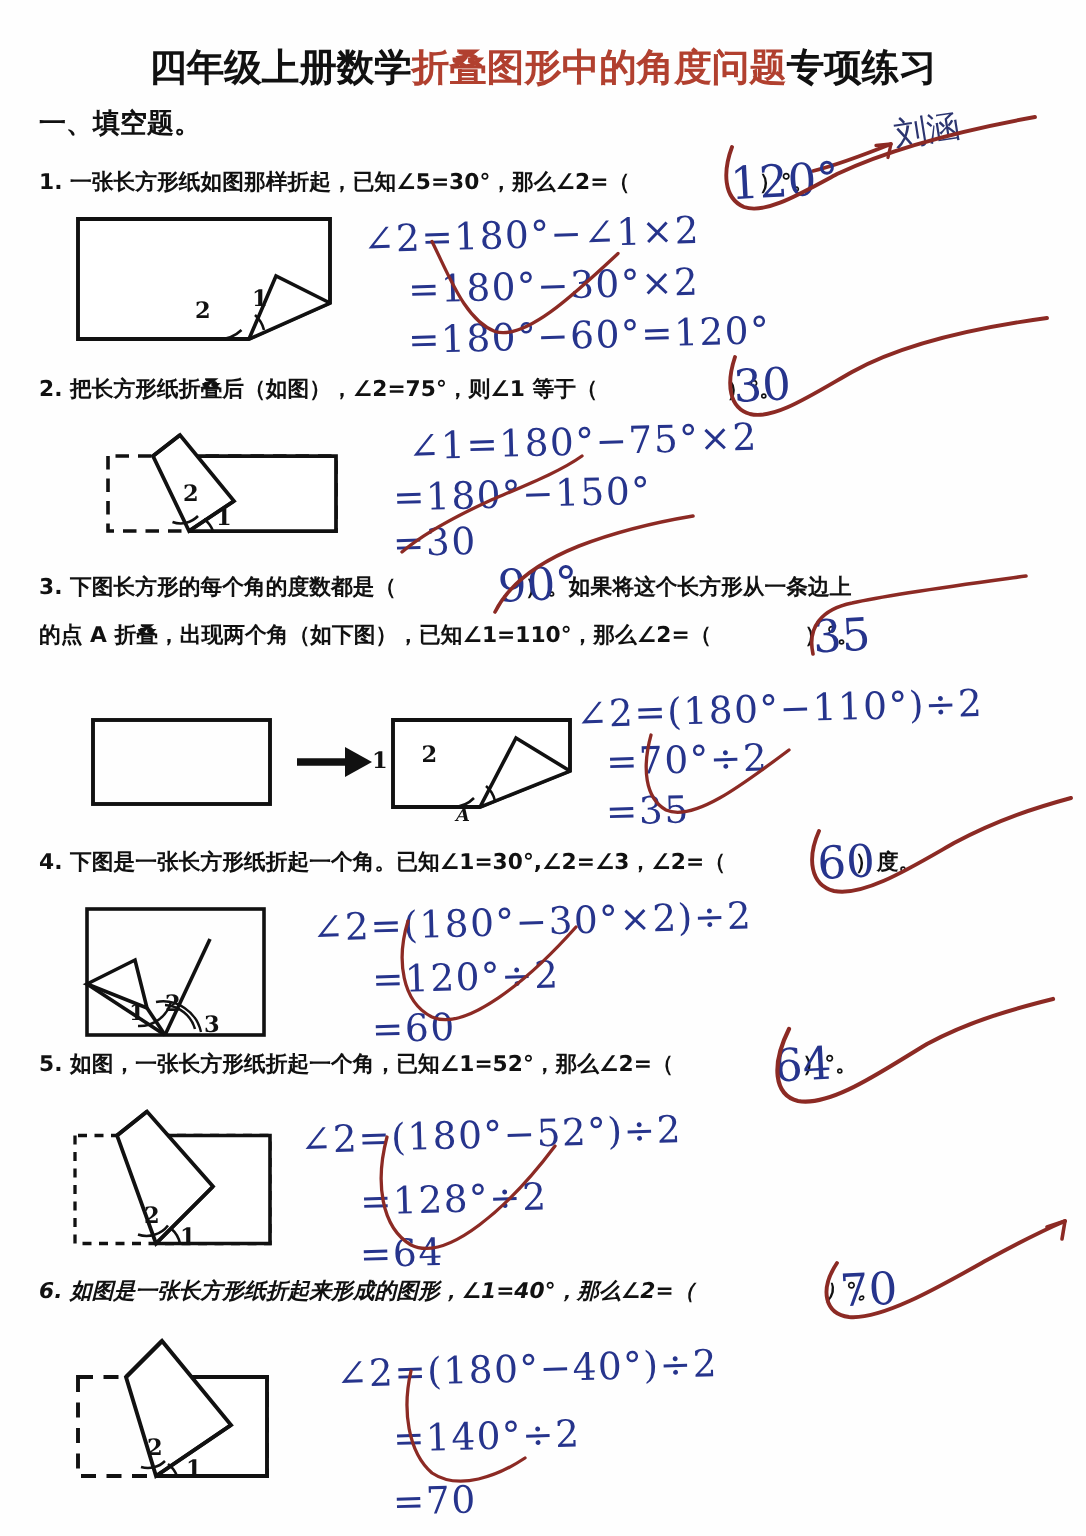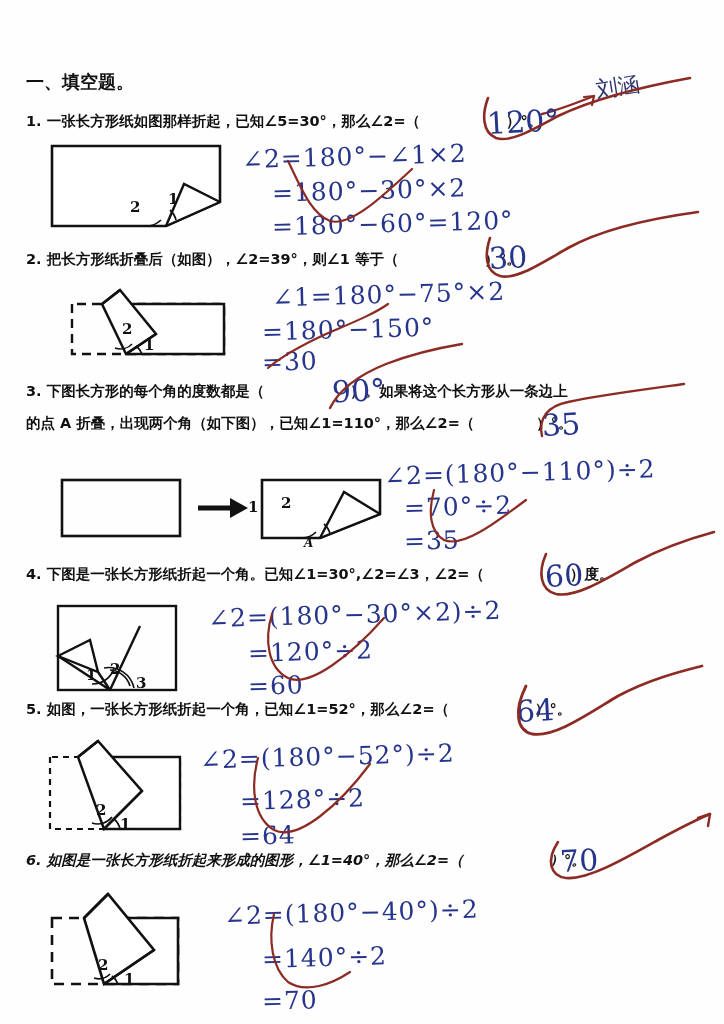--- a/index.html
+++ b/index.html
@@ -96,20 +96,23 @@
     font-size: 15px;
     color: #111;
   }
   .figlbl.it { font-style: italic; font-size: 12px; }
 </style>
 </head>
 <body>
 
 <div class="page">
 
+  <div class="title">
+    <span>四年级上册数学</span><span class="hl">折叠图形中的角度问题</span><span>专项练习</span>
+  </div>
 
   <div class="section-head">一、填空题。</div>
 
   <div class="signature" style="left:596px; top:72px;">刘涵</div>
 
   <svg class="mark" style="left:540px; top:92px;" width="70" height="26" viewBox="0 0 70 26">
     <path d="M2 22 C 18 18, 34 12, 54 4" stroke="#8c2a24" stroke-width="2.4" fill="none" stroke-linecap="round"></path>
     <path d="M54 4 L 44 5 M54 4 L 52 13" stroke="#8c2a24" stroke-width="2.2" fill="none" stroke-linecap="round"></path>
   </svg>
 
@@ -136,21 +139,21 @@
 
   <div class="hand" style="left:242px; top:142px;">∠2=180°−∠1×2</div>
   <div class="hand" style="left:272px; top:176px;">=180°−30°×2</div>
   <div class="hand" style="left:272px; top:209px;">=180°−60°=120°</div>
   <svg class="mark" style="left:278px; top:155px;" width="200" height="80" viewBox="0 0 200 80">
     <path d="M10 6 C 22 30, 32 58, 52 66 C 72 72, 104 42, 134 14" stroke="#8c2a24" stroke-width="2.2" fill="none" stroke-linecap="round"></path>
   </svg>
 
   <div class="qtext" style="left:26px; top:250px;">
     <span>2.</span>
-    <span>把长方形纸折叠后（如图），∠2=39°，则∠1 等于（</span><span class="blankgap"></span><span>）°。</span>
+    <span>把长方形纸折叠后（如图），∠2=75°，则∠1 等于（</span><span class="blankgap"></span><span>）°。</span>
   </div>
   <div class="ans" style="left:489px; top:240px;">30</div>
   <svg class="mark" style="left:478px; top:226px;" width="230" height="60" viewBox="0 0 230 60">
     <path d="M12 12 C 6 30, 8 46, 22 50 C 38 54, 62 38, 90 22 C 126 2, 176 -8, 220 -14" stroke="#8c2a24" stroke-width="2.6" fill="none" stroke-linecap="round"></path>
   </svg>
 
   <div class="fig" style="left:62px; top:282px;">
     <svg width="180" height="86" viewBox="0 0 180 86">
       <path d="M10 22 L 10 72 L 162 72 L 162 22 Z" stroke="#111" stroke-width="2.4" fill="none" stroke-dasharray="9 6"></path>
       <path d="M40 22 L 162 22 L 162 72 L 64 72" stroke="#111" stroke-width="2.5" fill="#fff"></path>

